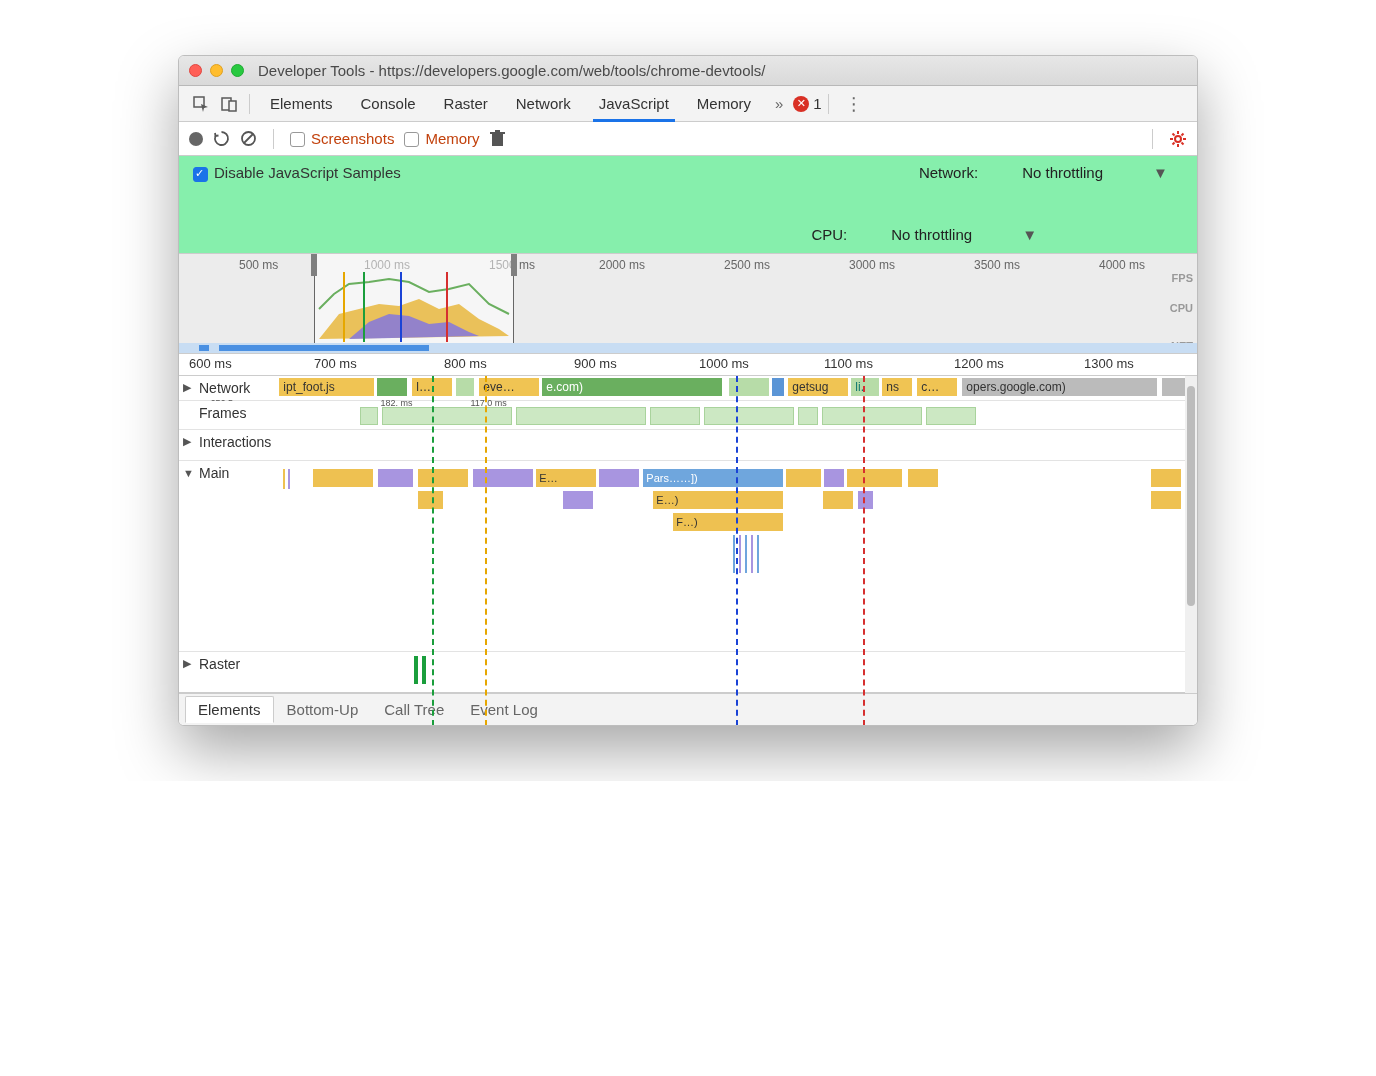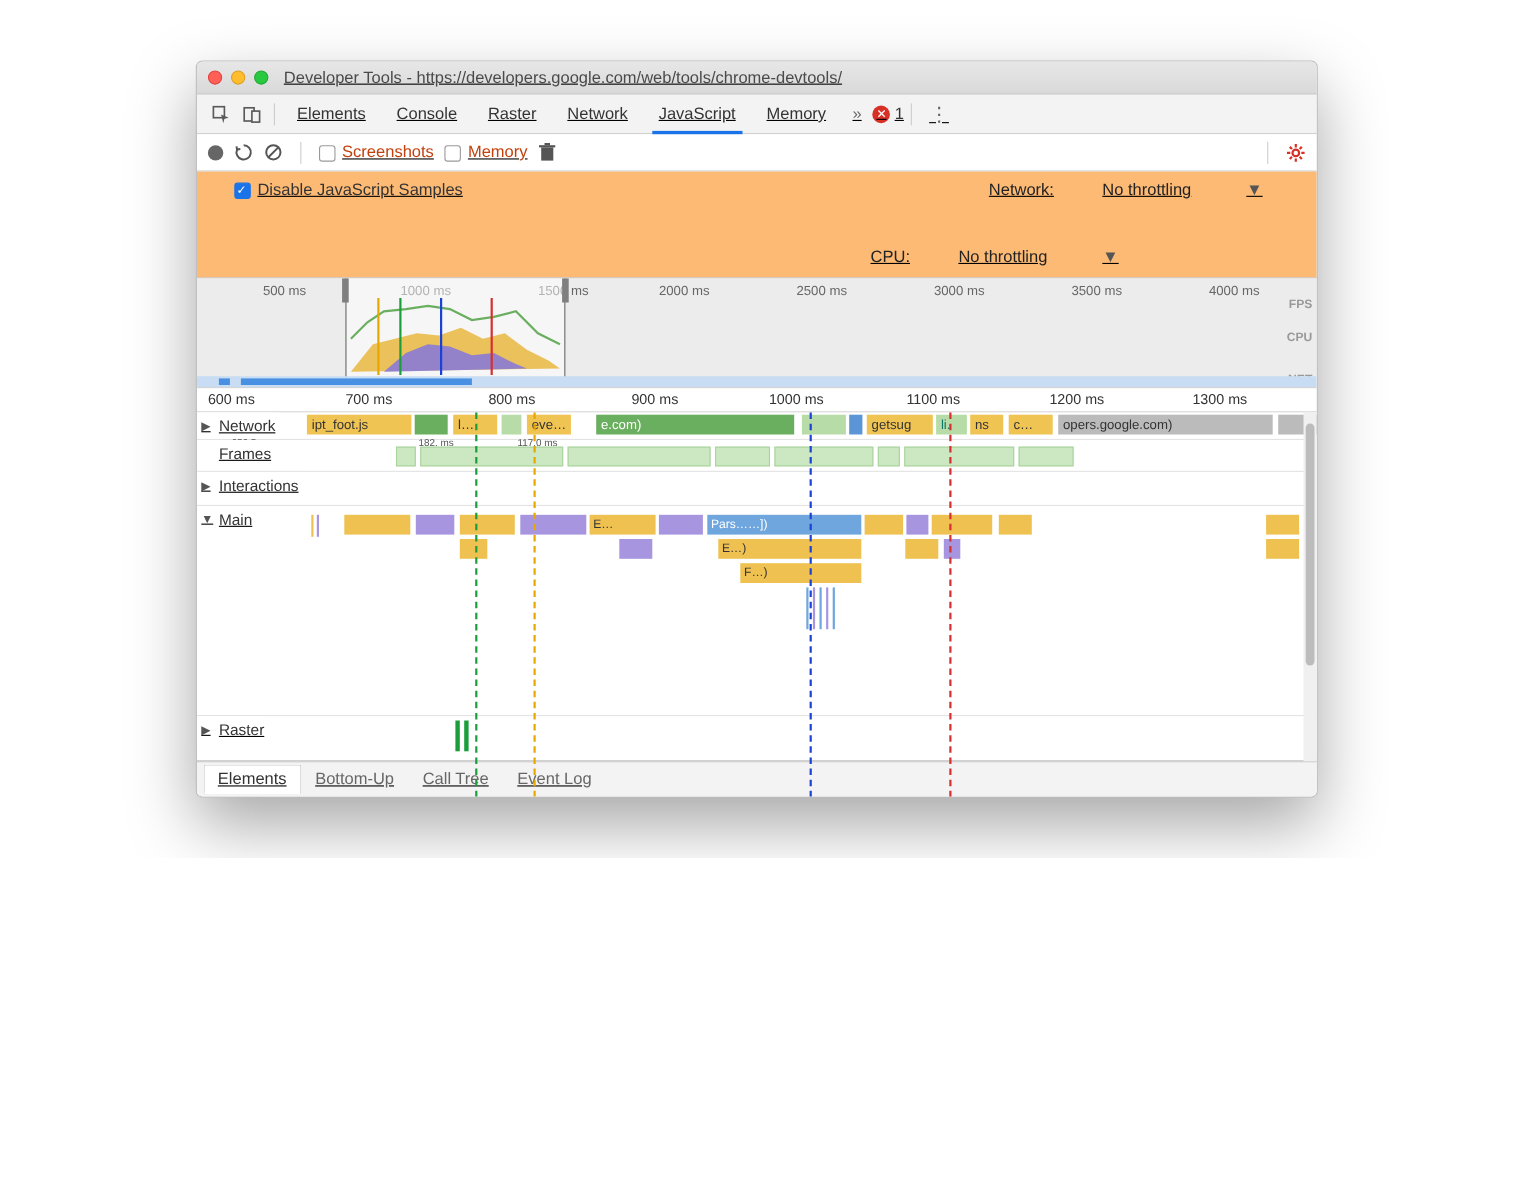--- a/index.html
+++ b/index.html
@@ -5,21 +5,20 @@
   * { box-sizing: border-box; margin: 0; padding: 0; }
   body { font-family: -apple-system, "Helvetica Neue", Arial, sans-serif; background: #fff; }
   .window {
     width: 1020px;
     margin: 55px auto;
     border-radius: 6px;
     box-shadow: 0 25px 60px rgba(0,0,0,0.35);
     background: #f6f6f6;
     overflow: hidden;
     border: 1px solid #bdbdbd;
-    text-decoration: underline;
   }
   .titlebar {
     height: 30px;
     background: linear-gradient(#e7e7e7,#d9d9d9);
     display: flex;
     align-items: center;
     padding: 0 10px;
     border-bottom: 1px solid #b8b8b8;
   }
   .traffic { display:flex; gap:8px; margin-right:14px;}
@@ -61,23 +60,23 @@
   }
   .record-dot{ width:14px;height:14px;border-radius:50%; background:#666;}
   .tb-icon{ color:#666; cursor:pointer; display:flex; align-items:center;}
   .checkbox{ width:15px; height:15px; border:1px solid #999; border-radius:3px; display:inline-block; vertical-align:middle; margin-right:6px; background:#fff;}
   .checkbox.checked{ background:#1a73e8; border-color:#1a73e8; position:relative;}
   .checkbox.checked::after{ content:"✓"; color:#fff; font-size:11px; position:absolute; left:1px; top:-1px;}
   .spacer{ flex:1;}
   .gear-red{ color:#d93025;}
   
   .settings{
-    background:#fdba74;
+    background:#86efac;
     border-bottom:1px solid #ccc;
-    padding: 8px 34px 10px;
+    padding: 8px 14px 10px;
     display:grid;
     grid-template-columns: 1fr auto auto 30px;
     row-gap: 10px;
     column-gap: 16px;
     align-items:center;
     font-size:15px;
     color:#333;
     gap:44px;
   }
   .sel-label{ color:#222; text-align:right;}
@@ -320,21 +319,21 @@
     <div class="track-row">
       <div class="track-head">
           <span class="disclose">▶</span>
           <span>Network</span>
         </div>
       <div class="track-body">
         <div class="nw-span c-yellow" style="left:25px; width:95px;">ipt_foot.js</div>
         <div class="nw-span c-green" style="left:123px; width:30px;"></div>
         <div class="nw-span c-yellow" style="left:158px; width:40px;">l…</div>
         <div class="nw-span c-lgreen" style="left:202px; width:18px;"></div>
-        <div class="nw-span c-yellow" style="left:225px; width:40px;">eve…</div>
+        <div class="nw-span c-yellow" style="left:225px; width:60px;">eve…</div>
         <div class="nw-span c-green" style="left:288px; width:180px;">e.com)</div>
         <div class="nw-span c-lgreen" style="left:475px; width:40px;"></div>
         <div class="nw-span c-blue" style="left:518px; width:12px;"></div>
         <div class="nw-span c-yellow" style="left:534px; width:60px;">getsug</div>
         <div class="nw-span c-lgreen" style="left:597px; width:28px;">li.</div>
         <div class="nw-span c-yellow" style="left:628px; width:30px;">ns</div>
         <div class="nw-span c-yellow" style="left:663px; width:40px;">c…</div>
         <div class="nw-span c-gray" style="left:708px; width:195px;">opers.google.com)</div>
         <div class="nw-span c-gray" style="left:908px; width:40px;"></div>
       </div>

